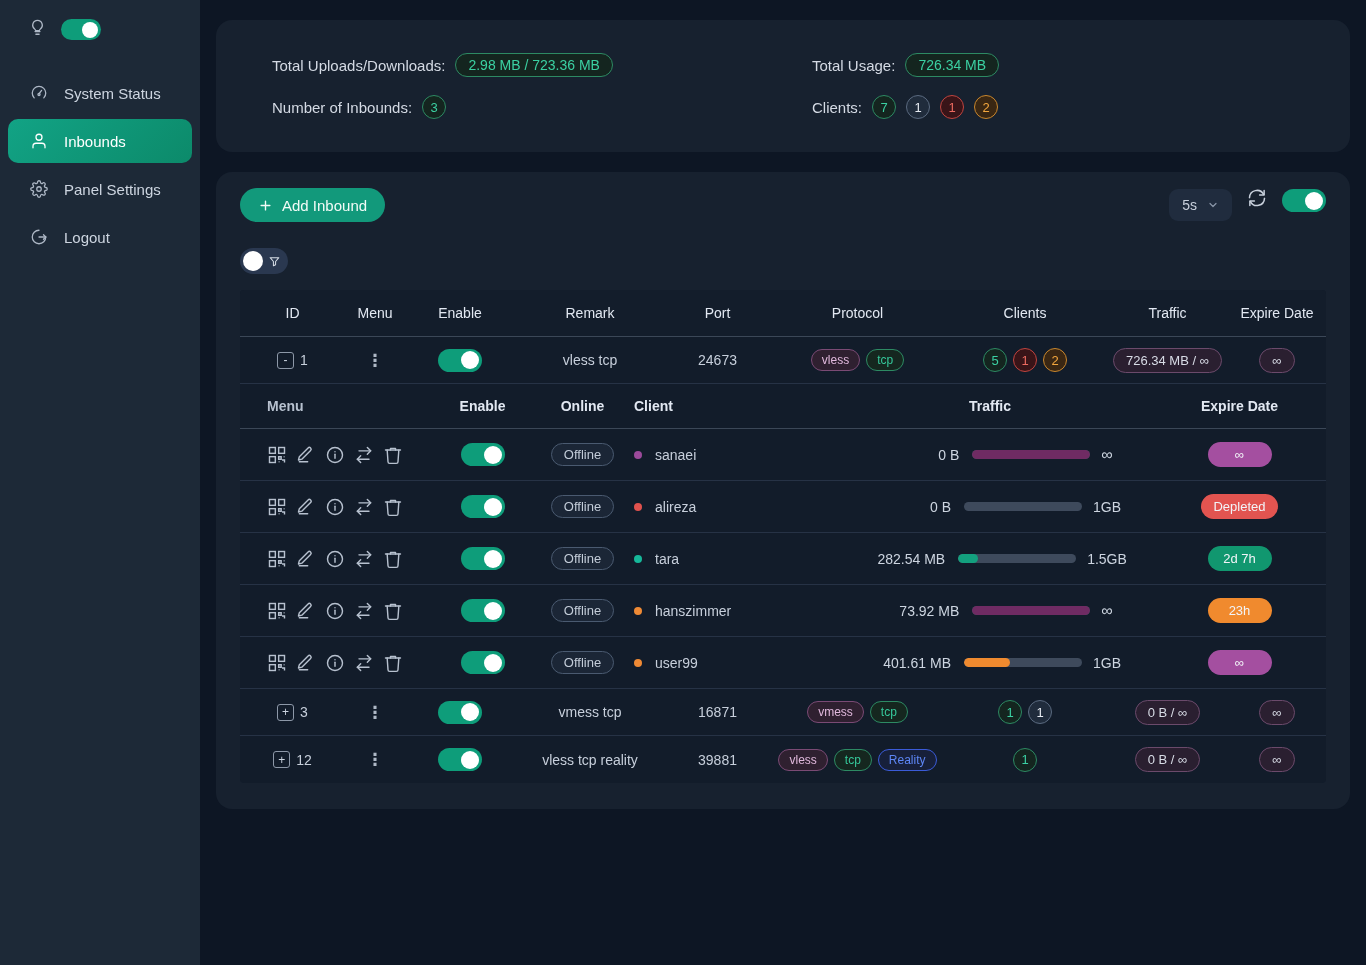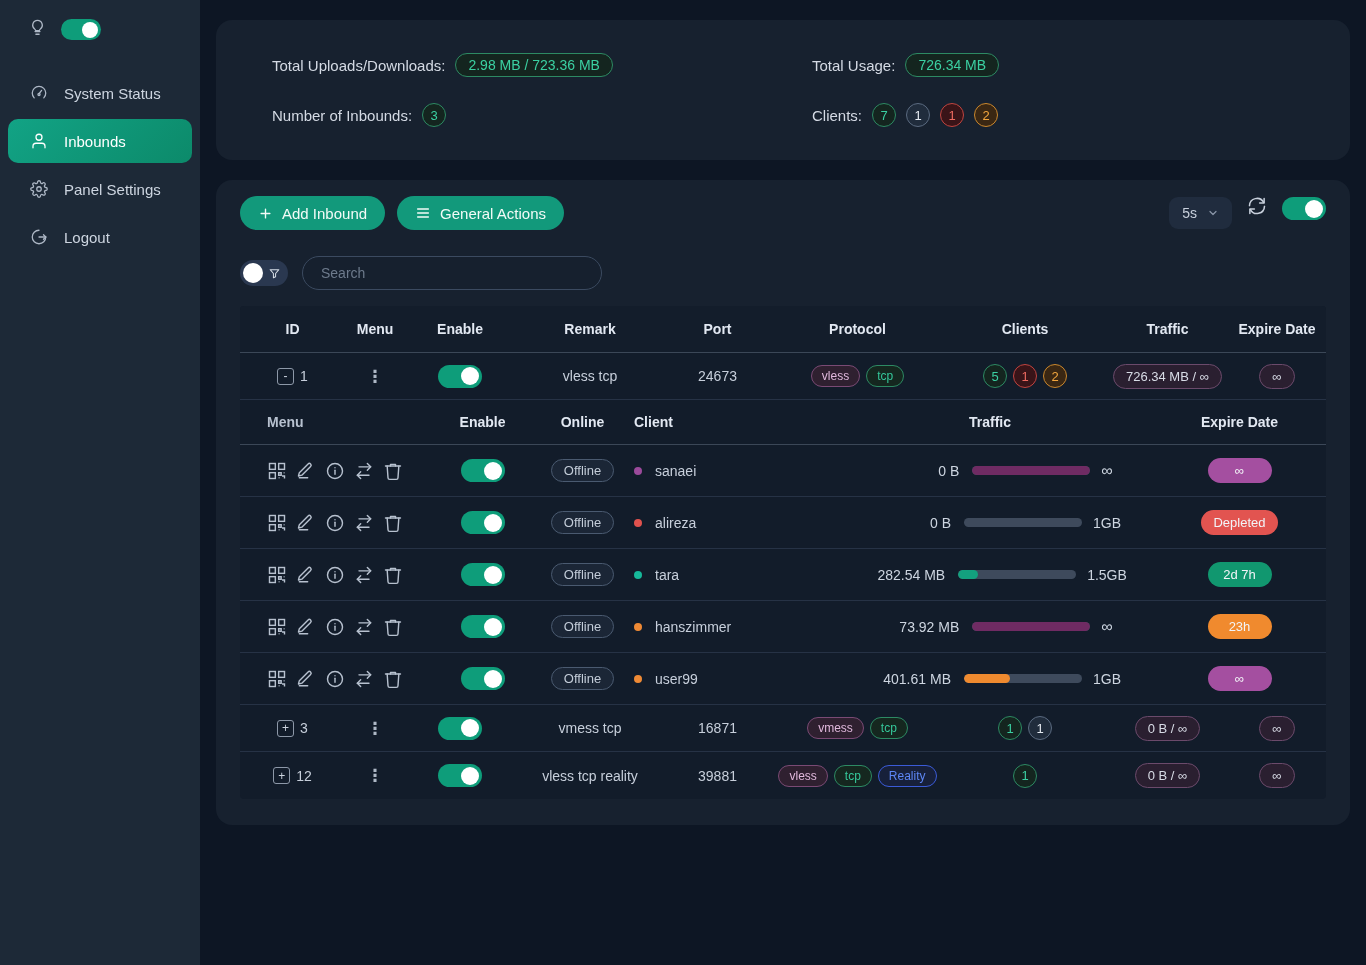--- a/index.html
+++ b/index.html
@@ -25,21 +25,21 @@
     border-radius:50%; background:#ffffff; }
   .toggle.sm { width:40px; height:21px; }
   .toggle.sm::after { width:16px; height:16px; top:2.5px; }
 
   
   .content { flex:1; padding:20px 16px 0 16px; }
   .card { background:#17212f; border-radius:16px; }
 
   
   .stats { padding:26px 40px 26px 56px; margin-bottom:20px; display:grid;
-    grid-template-columns: 540px 1fr; row-gap:12px; }
+    grid-template-columns: 540px 1fr; row-gap:4px; }
   .stat-line { display:flex; align-items:center; gap:10px; height:38px; font-size:15px; color:#d4dae4; }
   .pill-green { border:1px solid #2d8a63; color:#3bd0a2; background:#14251f; border-radius:13px;
     padding:3px 12px; font-size:14px; }
   .circ { min-width:24px; height:24px; border-radius:50%; display:inline-flex; align-items:center;
     justify-content:center; font-size:13px; padding:0 4px; }
   .circ.green { border:1px solid #2d8a63; color:#3bd0a2; background:#14251f; }
   .circ.gray { border:1px solid #5a6a80; color:#e6ebf2; background:#202c3c; }
   .circ.red { border:1px solid #c04540; color:#ec6a60; background:#391418; }
   .circ.orange { border:1px solid #c9872e; color:#f2a63e; background:#3a2713; }
   .badges { display:inline-flex; gap:10px; align-items:center; }
@@ -62,21 +62,21 @@
   .filter-pill .ficon { color:#d6dde6; display:flex; }
   .search-input { width:300px; height:34px; border-radius:17px; border:1px solid #3b4a60;
     background:#16202e; color:#c7cfdb; font-size:14px; padding:0 18px; outline:none; font-family:inherit; }
   .search-input::placeholder { color:#6d7a8c; }
 
   
   .tbl { background:#121c2a; border-radius:4px; overflow:hidden; }
   .trow { display:grid; grid-template-columns:105px 60px 110px 150px 105px 175px 160px 125px 94px;
     align-items:center; min-height:47px; border-bottom:1px solid #263245; font-size:14px; }
   .trow > div { display:flex; align-items:center; justify-content:center; gap:6px; }
-  .thead { background:#131d2b; font-weight:bold; color:#e2e8f2; border-bottom:1px solid #3b4757; }
+  .thead { background:#131d2b; font-weight:normal; color:#e2e8f2; border-bottom:1px solid #3b4757; }
   .sub { display:grid; grid-template-columns:190px 105px 95px 195px 330px 169px;
     align-items:center; min-height:52px; border-bottom:1px solid #263245; font-size:14px; }
   .sub > div { display:flex; align-items:center; justify-content:center; gap:6px; }
   .sub .cell-menu { justify-content:flex-start; padding-left:27px; gap:9px; color:#b7c1cf; }
   .sub .cell-client { justify-content:flex-start; padding-left:4px; gap:13px; }
   .subhead { font-weight:bold; color:#e2e8f2; border-bottom:1px solid #3b4757; min-height:45px; }
   .subhead > div { justify-content:center; }
   .subhead .cell-menu, .subhead .cell-client { justify-content:flex-start; }
   .subhead .cell-menu { padding-left:27px; }
 
@@ -203,28 +203,20 @@
 
       <div class="toolbar">
         <button class="btn">
           <span style="display:flex;">
             <svg width="15" height="15" viewBox="0 0 24 24" fill="none" stroke="currentColor" stroke-width="2.2" stroke-linecap="round">
                 <path d="M12 5v14M5 12h14"></path>
               </svg>
           </span>
           <span>Add Inbound</span>
         </button>
-        <button class="btn">
-          <span style="display:flex;">
-            <svg width="16" height="16" viewBox="0 0 24 24" fill="none" stroke="currentColor" stroke-width="2.2" stroke-linecap="round">
-                <path d="M4 6h16M4 12h16M4 18h16"></path>
-              </svg>
-          </span>
-          <span>General Actions</span>
-        </button>
         <div class="toolbar-right">
           <div class="interval">
             <span>5s</span>
             <span style="display:flex;color:#8a96a8;">
               <svg width="12" height="12" viewBox="0 0 24 24" fill="none" stroke="currentColor" stroke-width="2.4" stroke-linecap="round" stroke-linejoin="round">
                   <path d="M6 9l6 6 6-6"></path>
                 </svg>
             </span>
           </div>
           <span class="refresh-ic">
@@ -240,21 +232,20 @@
 
       <div class="search-row">
         <div class="filter-pill">
           <span class="filter-knob"></span>
           <span class="ficon">
             <svg width="13" height="13" viewBox="0 0 24 24" fill="none" stroke="currentColor" stroke-width="1.9" stroke-linejoin="round">
                 <path d="M4 5h16l-6 7v6l-4 2v-8L4 5z"></path>
               </svg>
           </span>
         </div>
-        <input class="search-input" type="text" placeholder="Search" style="">
       </div>
 
       <div class="tbl">
 
         <div class="trow thead">
           <div>ID</div>
           <div>Menu</div>
           <div>Enable</div>
           <div>Remark</div>
           <div>Port</div>

